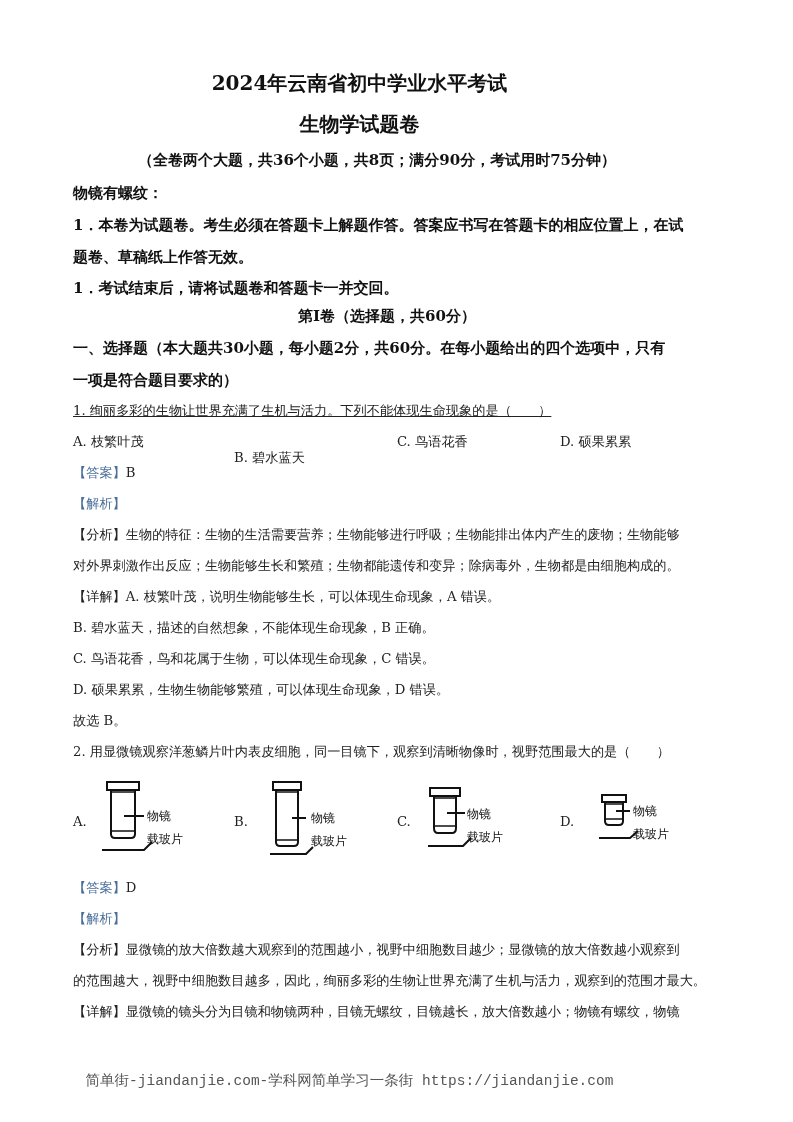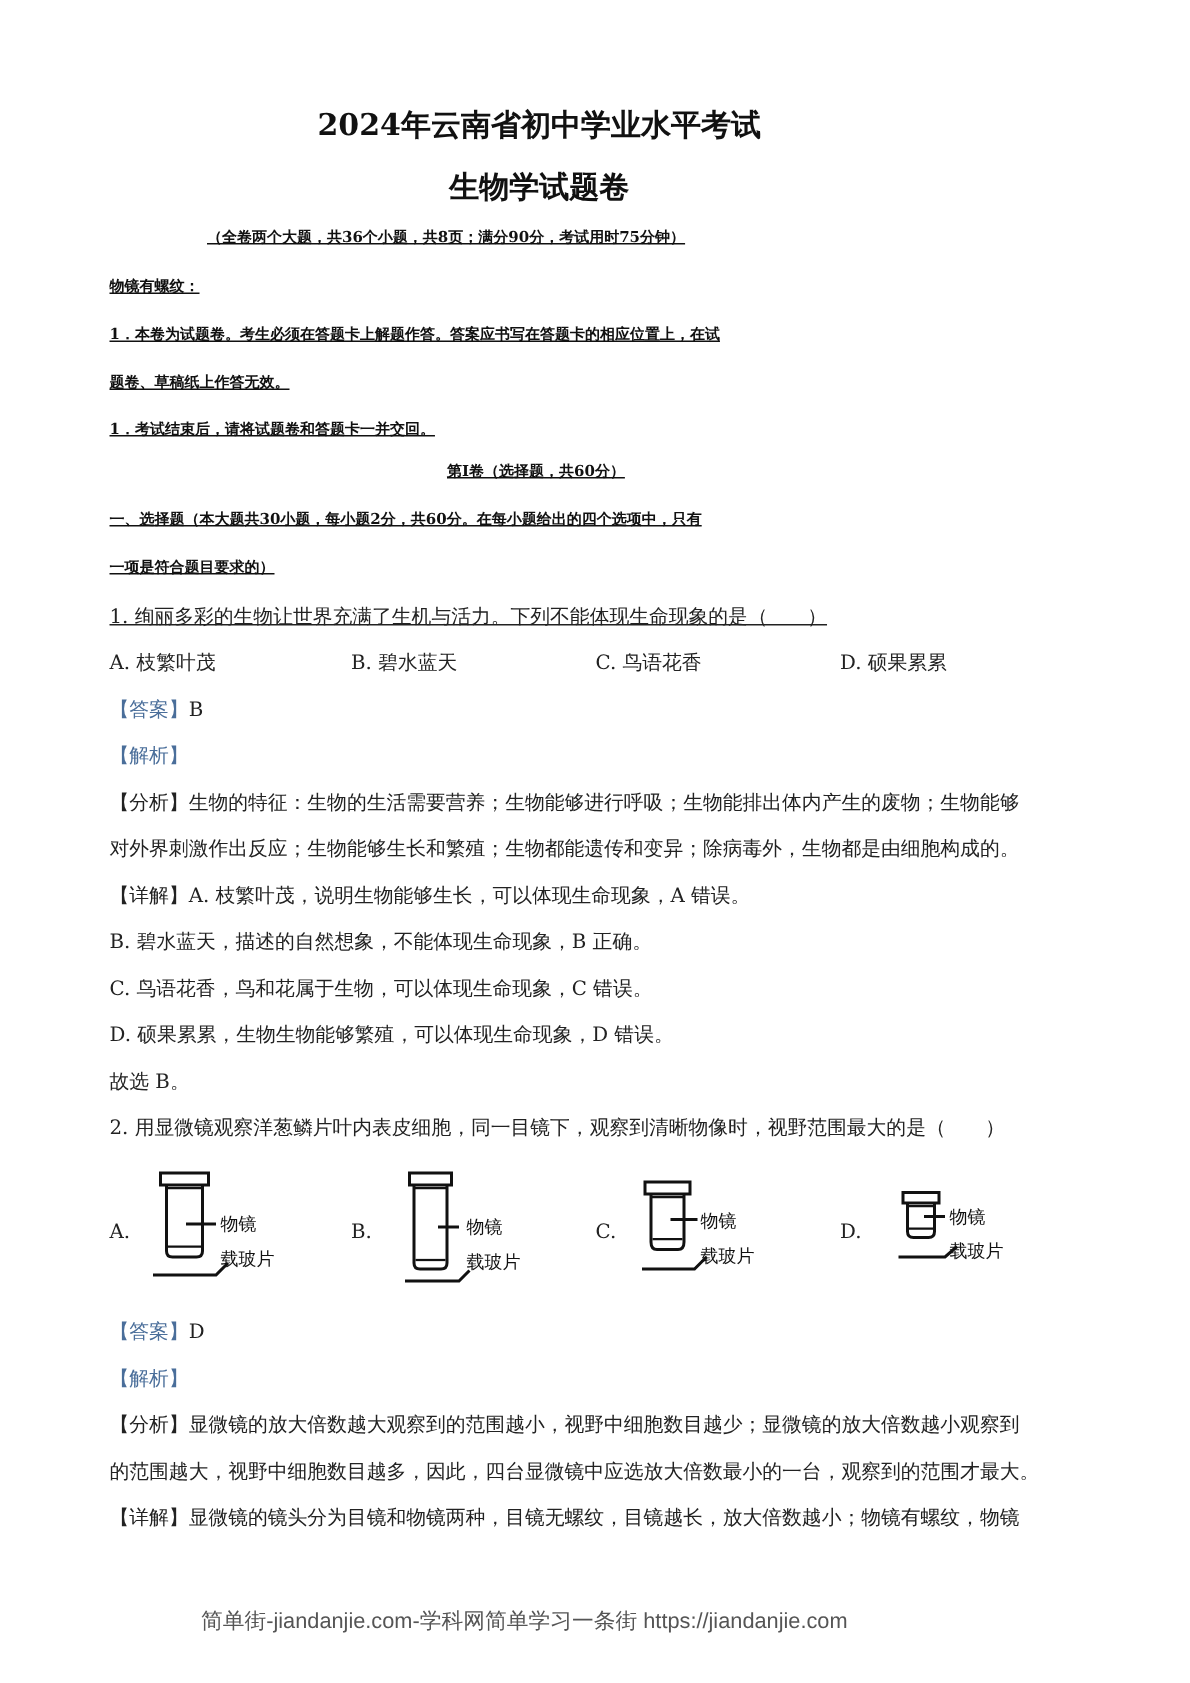--- a/index.html
+++ b/index.html
@@ -14,26 +14,26 @@
     overflow: hidden;
     font-family: "DejaVu Serif", "Liberation Serif", serif;
     color: #1a1a1a;
   }
   .abs { position: absolute; white-space: nowrap; }
   .title {
     left: 0; width: 719px; text-align: center;
     font-weight: bold; font-size: 20px; color: #111;
   }
   .bold { font-weight: bold; color: #111; }
-  .b15 { font-size: 10px; text-decoration: underline; }
+  .b15 { font-size: 15px; }
   .body { font-size: 13.2px; color: #222; }
   .tag { color: #4a6e9a; }
   .footer {
     left: 0; width: 699px; text-align: center;
-    font-family: Liberation Sans, sans-serif;
+    font-family: Liberation Mono, monospace;
     font-size: 14.5px; color: #555;
   }
   .diagram { position: absolute; }
   .diag-letter { font-size: 13.2px; color: #222; }
   .diag-label {
     font-family: "DejaVu Sans", "Liberation Sans", sans-serif;
     font-size: 12px; color: #111;
   }
 </style>
 </head>
@@ -47,21 +47,21 @@
 <div class="abs bold b15" style="top:216px; left:73px;">1．本卷为试题卷。考生必须在答题卡上解题作答。答案应书写在答题卡的相应位置上，在试</div>
 <div class="abs bold b15" style="top:248px; left:73px;">题卷、草稿纸上作答无效。</div>
 <div class="abs bold b15" style="top:279px; left:73px;">1．考试结束后，请将试题卷和答题卡一并交回。</div>
 
 <div class="abs bold b15" style="top:307px; left:298px;">第Ⅰ卷（选择题，共60分）</div>
 <div class="abs bold b15" style="top:339px; left:73px;">一、选择题（本大题共30小题，每小题2分，共60分。在每小题给出的四个选项中，只有</div>
 <div class="abs bold b15" style="top:371px; left:73px;">一项是符合题目要求的）</div>
 
 <div class="abs body" style="top:402px; left:73px;text-decoration:underline;">1. 绚丽多彩的生物让世界充满了生机与活力。下列不能体现生命现象的是（　　）</div>
 <div class="abs body" style="top:433px; left:73px;">A. 枝繁叶茂</div>
-<div class="abs body" style="top:433px; left:234px;">B. 碧水蓝天</div>
+<div class="abs body" style="top:449px; left:234px;">B. 碧水蓝天</div>
 <div class="abs body" style="top:433px; left:397px;">C. 鸟语花香</div>
 <div class="abs body" style="top:433px; left:560px;">D. 硕果累累</div>
 
 <div class="abs body" style="top:464px; left:73px;">
   <span class="tag">【答案】</span><span>B</span>
 </div>
 <div class="abs body tag" style="top:495px; left:73px;">【解析】</div>
 
 <div class="abs body" style="top:526px; left:73px;">
   <span>【分析】</span><span>生物的特征：生物的生活需要营养；生物能够进行呼吸；生物能排出体内产生的废物；生物能够</span>
@@ -127,18 +127,18 @@
 <div class="abs diag-label" style="top:826px; left:633px;">载玻片</div>
 
 <div class="abs body" style="top:879px; left:73px;">
   <span class="tag">【答案】</span><span>D</span>
 </div>
 <div class="abs body tag" style="top:910px; left:73px;">【解析】</div>
 
 <div class="abs body" style="top:941px; left:73px;">
   <span>【分析】</span><span>显微镜的放大倍数越大观察到的范围越小，视野中细胞数目越少；显微镜的放大倍数越小观察到</span>
 </div>
-<div class="abs body" style="top:972px; left:73px;">的范围越大，视野中细胞数目越多，因此，四台显微镜中应选放大倍数最小的一台，观察到的范围才最大。</div>
+<div class="abs body" style="top:972px; left:73px;">的范围越大，视野中细胞数目越多，因此，绚丽多彩的生物让世界充满了生机与活力，观察到的范围才最大。</div>
 <div class="abs body" style="top:1003px; left:73px;">
   <span>【详解】</span><span>显微镜的镜头分为目镜和物镜两种，目镜无螺纹，目镜越长，放大倍数越小；物镜有螺纹，物镜</span>
 </div>
 
 <div class="abs footer" style="top:1071px;">简单街-jiandanjie.com-学科网简单学习一条街 https://jiandanjie.com</div>
 
 </body></html>

